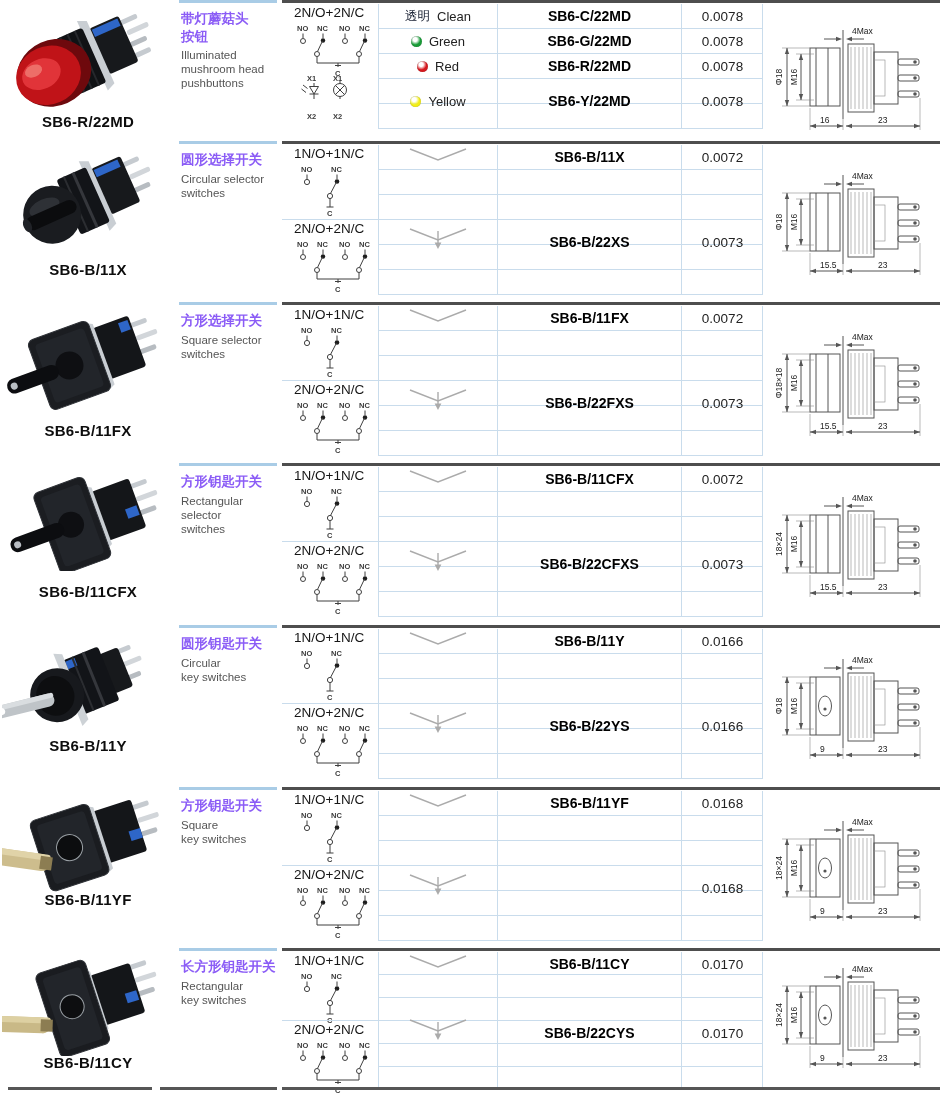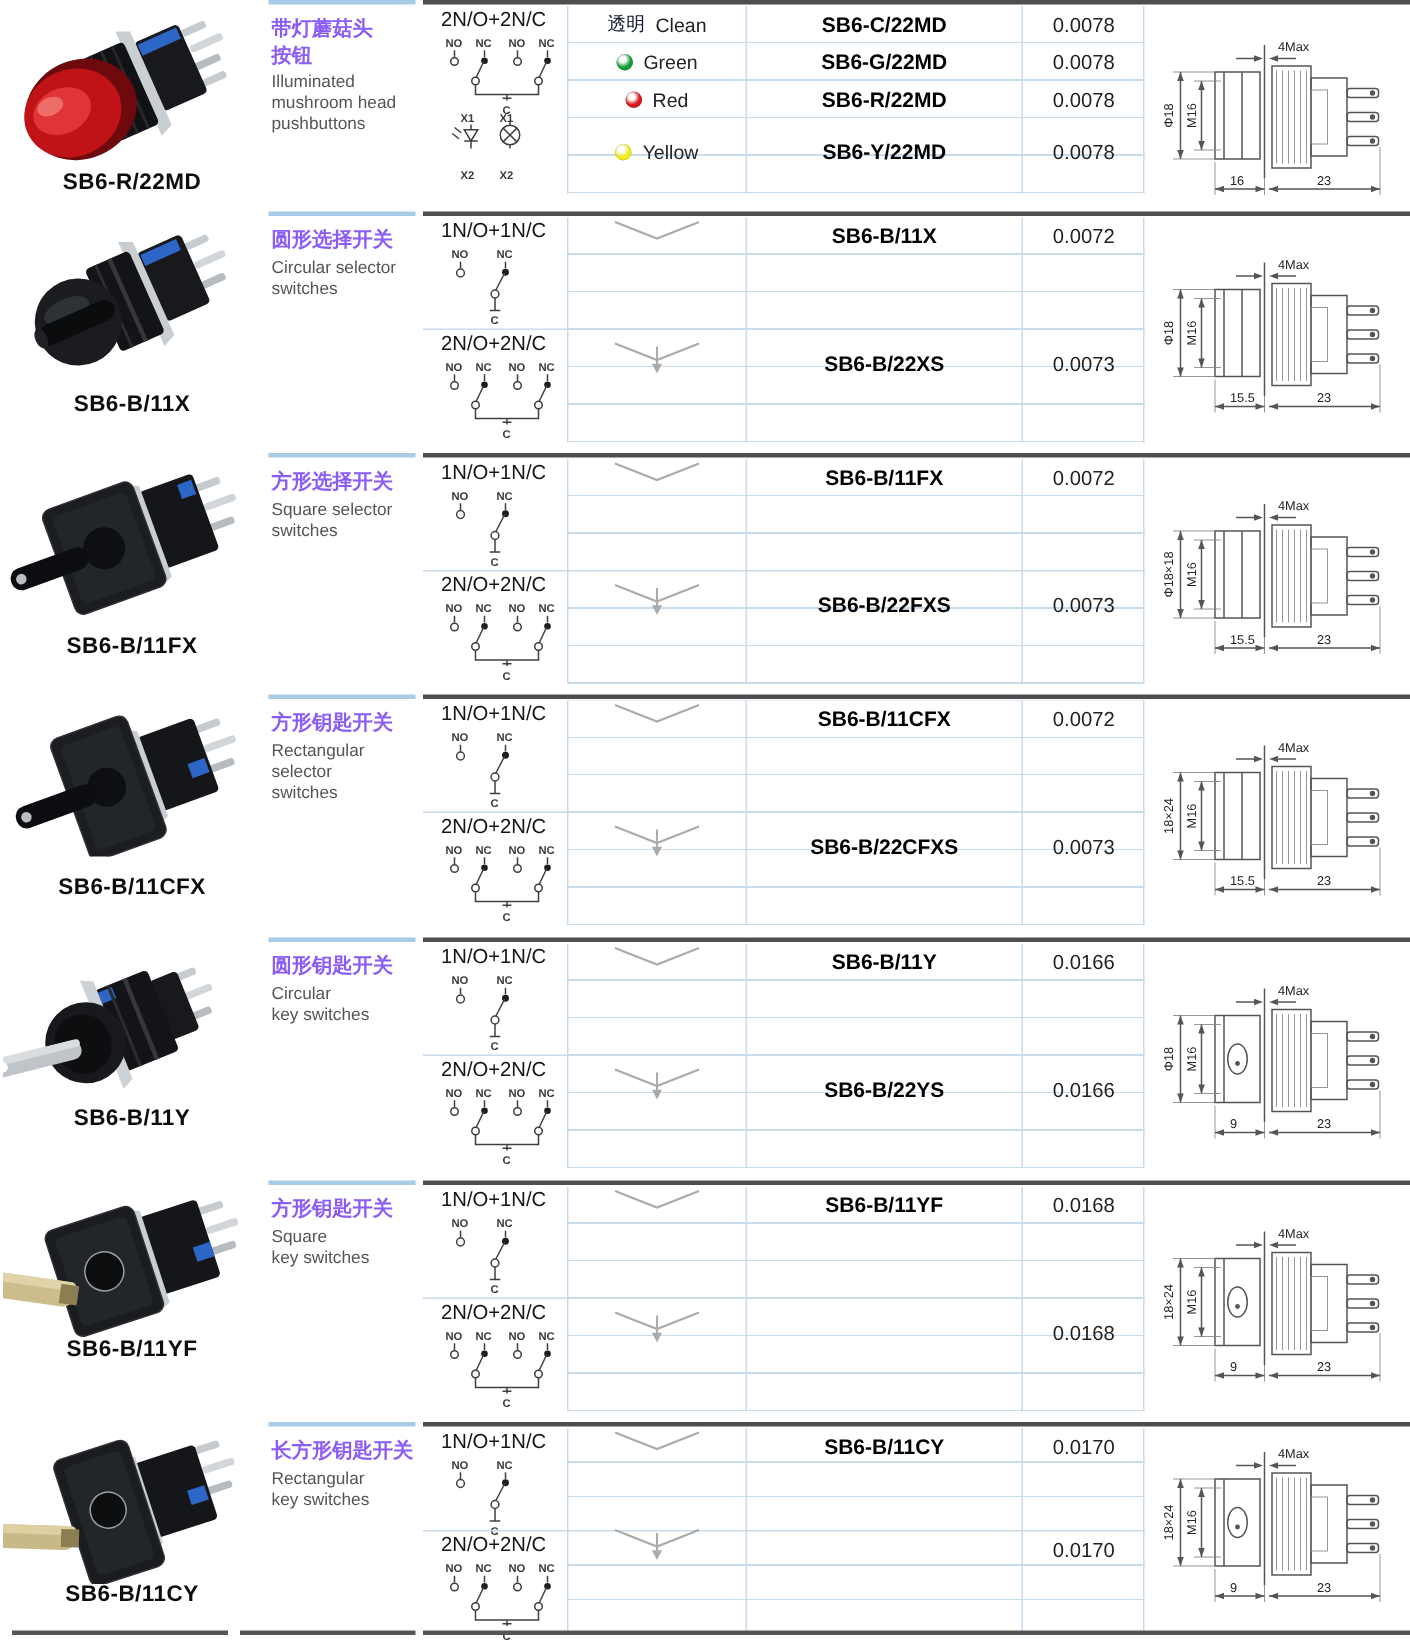--- a/index.html
+++ b/index.html
@@ -1032,20 +1032,21 @@
       </div>
     <div class="cell model r0">SB6-B/11CY</div>
     <div class="cell val r0">0.0170</div>
     <div class="cell sym r3">
         <span class="sel"><svg class="selsvg" width="58" height="22" viewBox="0 0 58 22">
             <polyline points="1,1 29,12 57,1"></polyline>
             <line x1="29" y1="3" x2="29" y2="15"></line>
             <polygon class="f" points="29,21 25.6,14.5 32.4,14.5"></polygon>
           </svg></span>
       </div>
+    <div class="cell model r3">SB6-B/22CYS</div>
     <div class="cell val r3">0.0170</div>
     <div class="dimdraw key"><svg class="dim" width="168" height="118" viewBox="0 0 168 118">
   <line x1="73" y1="8" x2="73" y2="97"></line>
   <text x="82" y="12">4Max</text>
   <line x1="54" y1="17" x2="66" y2="17"></line>
           <polygon class="f" points="72,17 66,14.8 66,19.2"></polygon>
   <line x1="82" y1="17" x2="94" y2="17"></line>
           <polygon class="f" points="76,17 82,19.2 82,14.8"></polygon>
   <rect x="40" y="26" width="30" height="58"></rect>
   <line x1="46" y1="26" x2="46" y2="84"></line>

